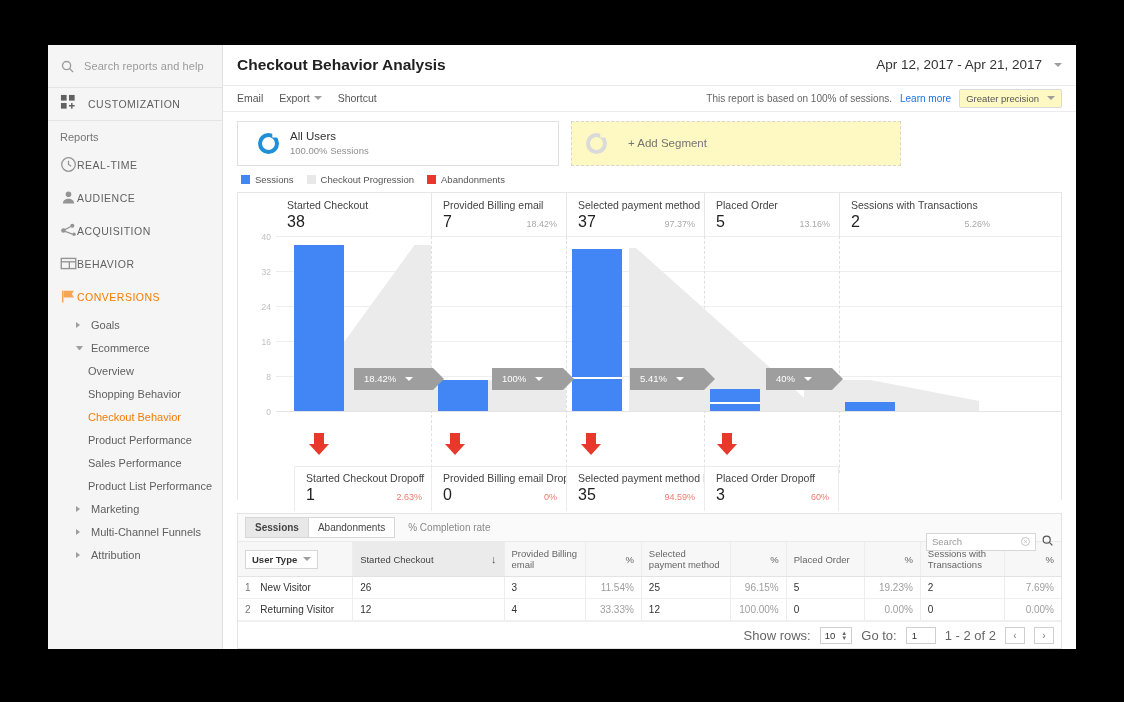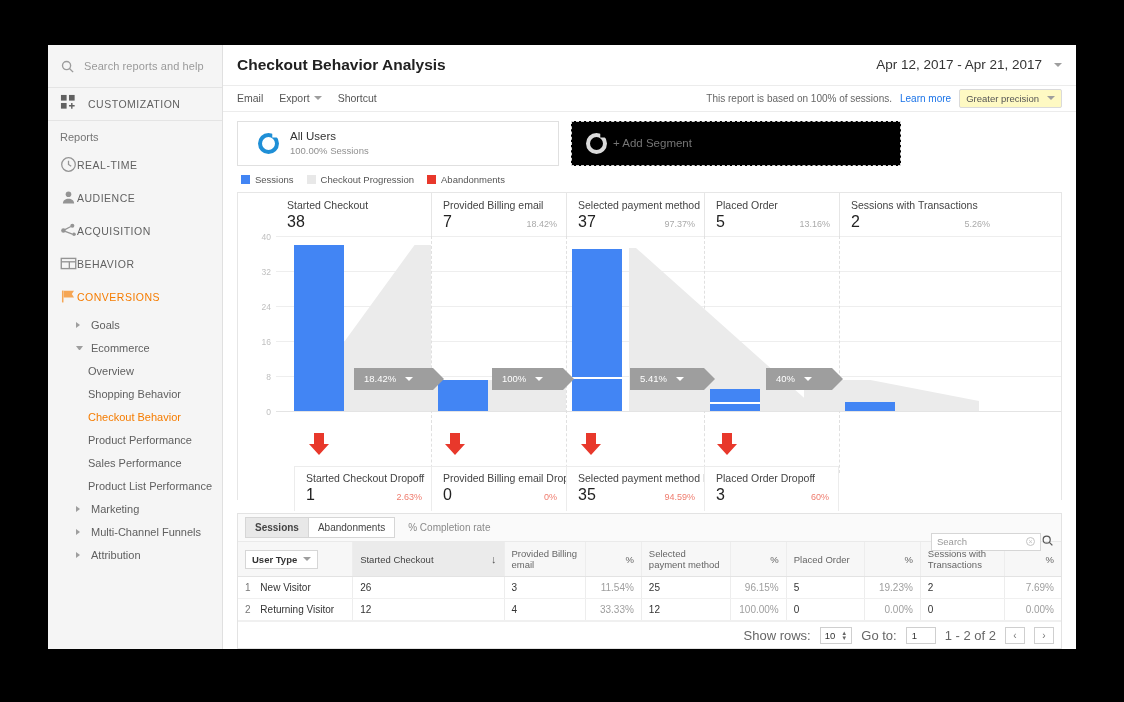--- a/index.html
+++ b/index.html
@@ -112,22 +112,22 @@
     border-radius: 2px; padding: 3px 6px; display: flex; align-items: center; gap: 8px;
     background: #fef9c3; cursor: pointer;
   }
 
   .segbar { padding: 9px 14px 0 14px; display: flex; gap: 12px; }
   .seg-card {
     flex: 0 0 322px; height: 45px; border: 1px solid #e0e0e0; background: #fff;
     display: flex; align-items: center; padding: 0 20px; gap: 11px; cursor: pointer;
   }
   .seg-add {
-    flex: 1 1 auto; height: 45px; border: 1px dashed #d6d6d6; background: #000000;
-    display: flex; align-items: center; padding: 0 14px; gap: 6px; cursor: pointer;
+    flex: 1 1 auto; height: 45px; border: 1px dashed #d6d6d6; background: #fef9c3;
+    display: flex; align-items: center; padding: 0 14px; gap: 21px; cursor: pointer;
     max-width: 330px;
   }
   .donut {
     width: 21px; height: 21px; border-radius: 50%;
     border: 4.5px solid #1f8fd6; flex: 0 0 21px;
     clip-path: polygon(0 0, 68% 0, 68% 22%, 100% 22%, 100% 100%, 0 100%);
   }
   .donut.gray { border-color: #dadada; }
   .seg-name { font-size: 11.5px; color: #333; line-height: 1.35; }
   .seg-sub { font-size: 9.5px; color: #909090; line-height: 1.35; }
@@ -217,21 +217,21 @@
   }
   .tt-left { display: flex; align-items: center; gap: 0; }
   .pill {
     font-size: 10px; color: #444; border: 1px solid #d6d6d6;
     padding: 4px 9px; background: #fff; cursor: pointer;
   }
   .pill.on { background: #e8e8e8; font-weight: bold; }
   .pill.l { border-right: none; }
   .tt-extra { font-size: 10px; color: #8a8a8a; margin-left: 13px; }
   .searchbox {
-    display: flex; align-items: flex-end; gap: 0; margin-top: 28px;
+    display: flex; align-items: flex-end; gap: 5px; margin-top: 28px;
   }
   .search-field {
     width: 110px; height: 18px; border: 1px solid #d6d6d6; background: #fff;
     font-size: 9.5px; color: #999; display: flex; align-items: center;
     padding: 0 5px; justify-content: space-between;
   }
   .x-circ {
     width: 9px; height: 9px; border-radius: 50%; border: 1px solid #c4c4c4;
     color: #c4c4c4; font-size: 7px; line-height: 7px; text-align: center;
   }

